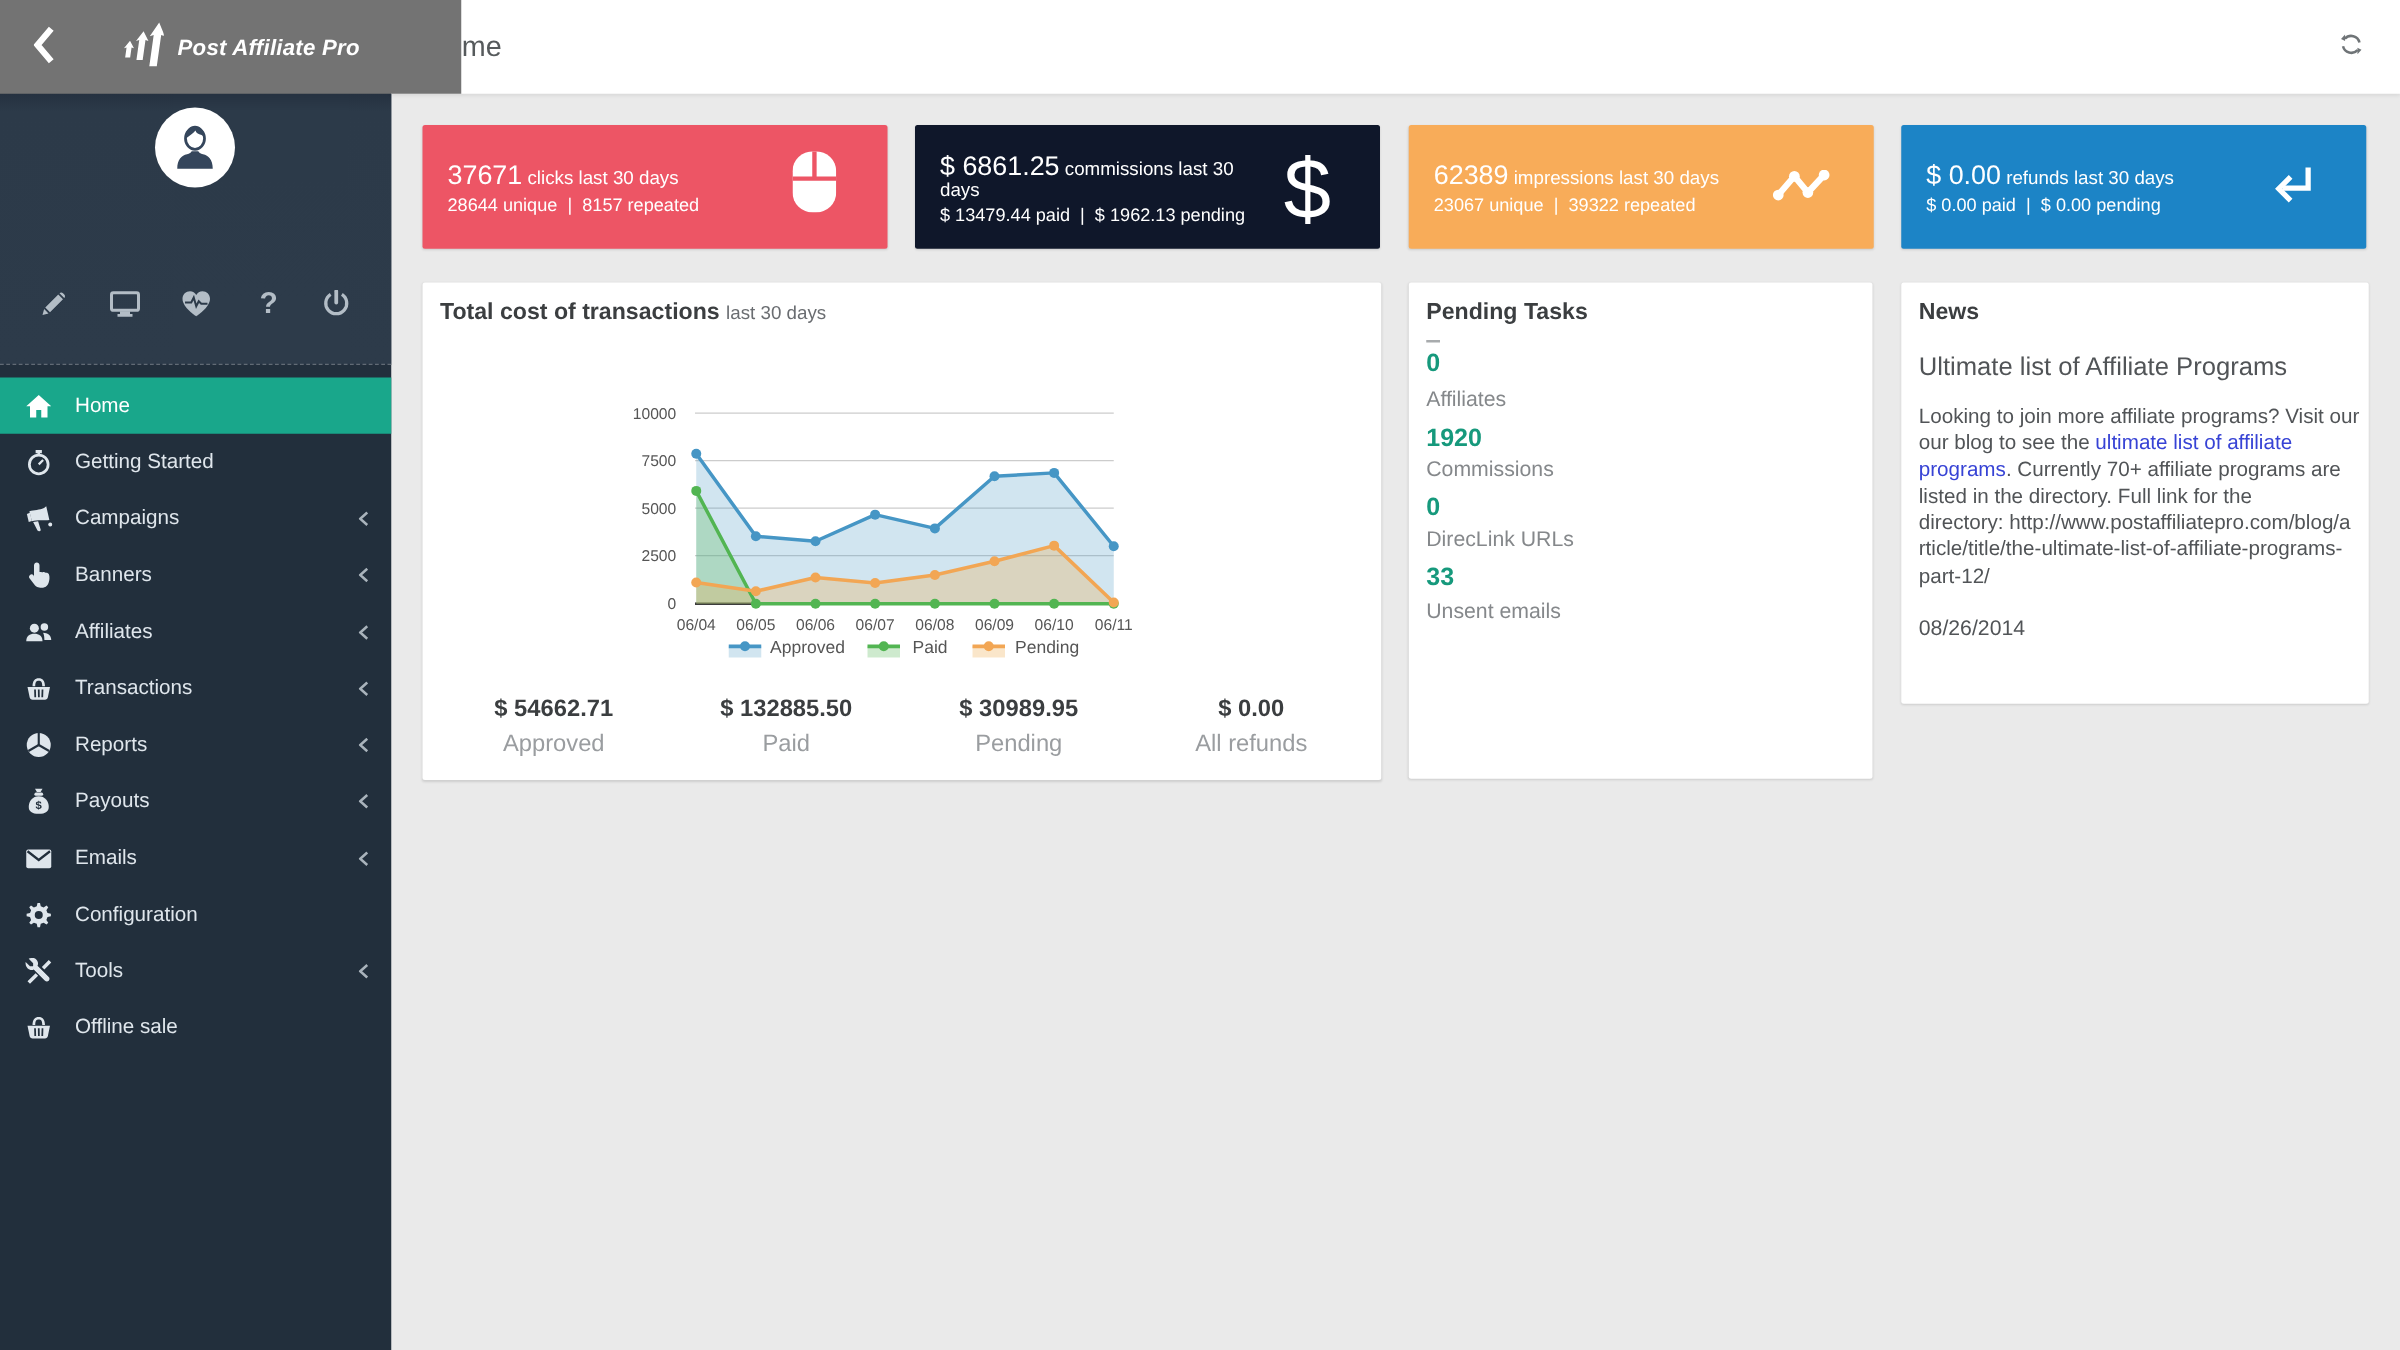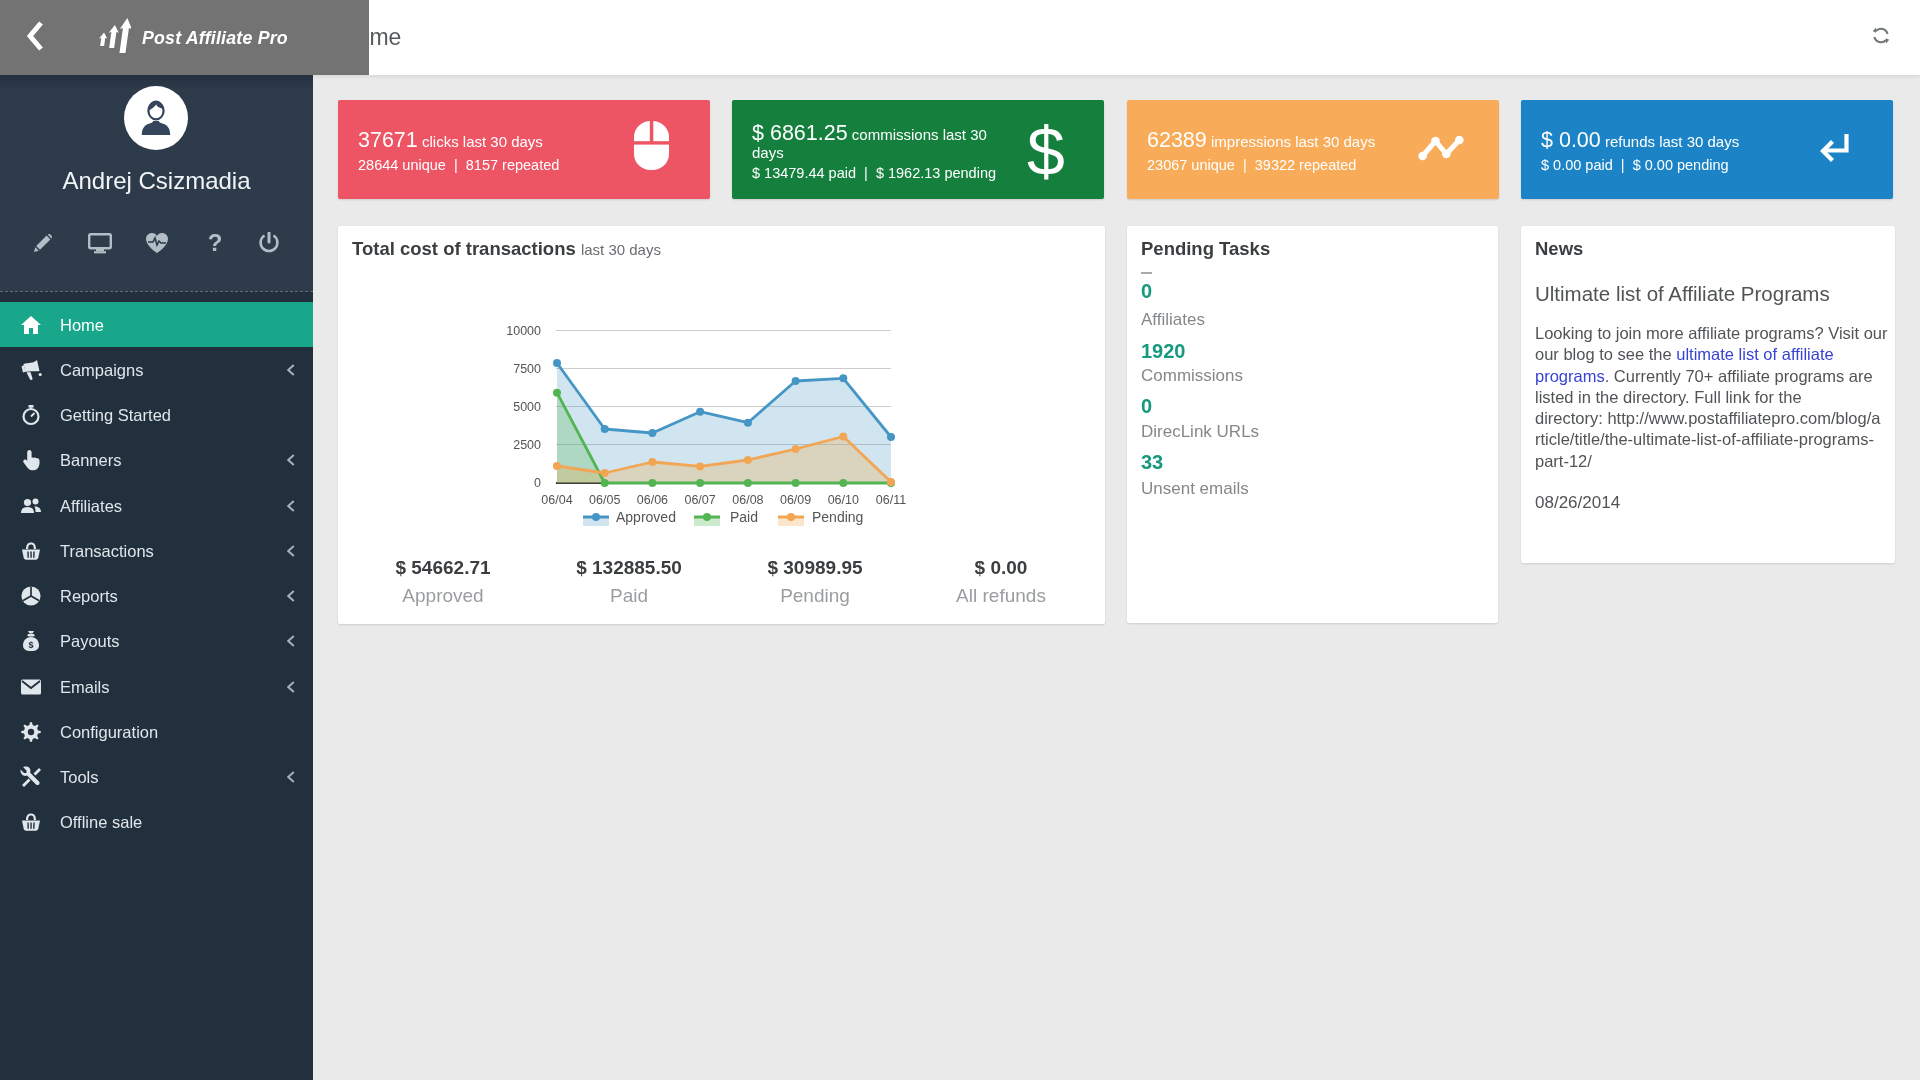--- a/index.html
+++ b/index.html
@@ -69,21 +69,20 @@
   </svg>
   <div style="position:absolute;left:142px;top:28px;font-size:17.8px;font-weight:700;font-style:italic;color:#fff;letter-spacing:0.2px;">Post Affiliate Pro</div>
 </div>
 <div id="profile">
   <div style="position:absolute;left:124px;top:11px;width:64px;height:64px;border-radius:50%;background:#fff;"></div>
   <svg width="40" height="40" viewBox="0 0 40 40" style="position:absolute;left:136px;top:23px;">
     <ellipse cx="20" cy="12.8" rx="7.6" ry="8.6" fill="#ffffff" stroke="#35465c" stroke-width="2.2"></ellipse>
     <path d="M12.4,13 C12,6.2 16.2,2.6 20,2.6 C23.8,2.6 28,6.2 27.6,13 C26.8,10.4 25.1,9.9 23.4,9.4 C21.6,8.8 20.7,7.6 20.4,6.4 C18.4,8.9 15.2,11 12.4,13 Z" fill="#35465c"></path>
     <path d="M5.8,37 C5.8,29.6 9.2,26.4 13.6,25.4 C15.6,24.9 16.9,24.2 17.3,23 L22.7,23 C23.1,24.2 24.4,24.9 26.4,25.4 C30.8,26.4 34.2,29.6 34.2,37 Z" fill="#35465c"></path>
   </svg>
-  <div style="position:absolute;left:0;top:92px;width:313px;text-align:center;font-size:24px;color:#f2f5f8;">Andrej Csizmadia</div>
   <svg width="22" height="22" viewBox="0 0 22 22" style="position:absolute;left:32px;top:157px;">
     <path d="M2,20 L3.3,15.2 L6.8,18.7 Z M4.2,14 L14.6,3.6 L18.4,7.4 L8,17.8 Z M15.6,2.6 C16.4,1.8 17.6,1.8 18.4,2.6 L19.4,3.6 C20.2,4.4 20.2,5.6 19.4,6.4 Z" fill="#b3bdc6"></path>
   </svg>
   <svg width="24" height="22" viewBox="0 0 24 22" style="position:absolute;left:88px;top:157px;">
     <rect x="1.2" y="2.2" width="21.6" height="14" rx="1.5" fill="none" stroke="#b3bdc6" stroke-width="2.4"></rect>
     <rect x="8" y="17" width="8" height="2.2" fill="#b3bdc6"></rect>
     <rect x="6" y="19.2" width="12" height="2.2" fill="#b3bdc6"></rect>
   </svg>
   <svg width="24" height="22" viewBox="0 0 24 22" style="position:absolute;left:145px;top:157px;">
     <path d="M12,21 C12,21 1,14 1,7 C1,3.5 3.8,1 7,1 C9.2,1 11,2.2 12,4 C13,2.2 14.8,1 17,1 C20.2,1 23,3.5 23,7 C23,14 12,21 12,21 Z" fill="#b3bdc6"></path>
@@ -97,42 +96,42 @@
 </div>
 <div id="navmenu">
   <div class="nitem active">
     <svg class="nicon" viewBox="0 0 22 22">
         <path d="M11,2 L21,11 H18 V20 H13 V14 H9 V20 H4 V11 H1 Z" fill="#ffffff"></path>
       </svg>
     <span class="lbl">Home</span>
   </div>
   <div class="nitem">
     <svg class="nicon" viewBox="0 0 22 22">
+        <g fill="none" stroke="#dfe6ec" stroke-width="2.2">
+          <circle cx="11" cy="12.5" r="7.5"></circle>
+          <path d="M11 12.5 L14.5 9" stroke-width="1.8"></path>
+        </g>
+        <rect x="8.5" y="1" width="5" height="2.6" fill="#dfe6ec"></rect>
+        <rect x="10" y="3.4" width="2" height="2" fill="#dfe6ec"></rect>
+      </svg>
+    <span class="lbl">Getting Started</span>
+  </div>
+  <div class="nitem">
+    <svg class="nicon" viewBox="0 0 22 22">
         <g fill="#dfe6ec">
           <path d="M17,1 L19.5,12 C15.5,12.5 10,11.5 5.5,13 L3.5,5 C8,3.5 13.5,4.5 17,1 Z"></path>
           <path d="M1.5,7.2 L3,13.5 L5.5,12.8 L4,6.2 Z"></path>
           <path d="M6.5,13.5 L10.5,13 L12.5,19.5 C12.7,20.3 12.3,20.8 11.5,20.9 C10.7,21 10,20.7 9.8,20 Z"></path>
           <circle cx="20.2" cy="15.5" r="1.6"></circle>
         </g>
       </svg>
     <span class="lbl">Campaigns</span>
     <svg class="chev" viewBox="0 0 8 12">
         <polyline points="6.8,1 1.2,6 6.8,11" fill="none" stroke="#a9b3bb" stroke-width="2"></polyline>
       </svg>
-  </div>
-  <div class="nitem">
-    <svg class="nicon" viewBox="0 0 22 22">
-        <g fill="none" stroke="#dfe6ec" stroke-width="2.2">
-          <circle cx="11" cy="12.5" r="7.5"></circle>
-          <path d="M11 12.5 L14.5 9" stroke-width="1.8"></path>
-        </g>
-        <rect x="8.5" y="1" width="5" height="2.6" fill="#dfe6ec"></rect>
-        <rect x="10" y="3.4" width="2" height="2" fill="#dfe6ec"></rect>
-      </svg>
-    <span class="lbl">Getting Started</span>
   </div>
   <div class="nitem">
     <svg class="nicon" viewBox="0 0 22 22">
         <path d="M7.2,12.2 L7.2,3.2 C7.2,1.9 8.2,0.9 9.4,0.9 C10.7,0.9 11.6,1.9 11.6,3.2 L11.6,8.6 C12.3,8.4 13.1,8.5 13.8,8.9 C14.3,8.5 15.7,8.4 16.5,9.2 C17.4,9 18.9,9.4 19.2,10.6 C19.9,12.8 19.6,15.3 18.9,17.2 C18.1,19.5 16.6,21.2 13.4,21.2 C10.1,21.2 9,20.6 7.3,18.4 L3.6,13.6 C2.9,12.7 3.2,11.5 4,10.9 C4.9,10.2 6.1,10.3 6.8,11.2 Z" fill="#dfe6ec"></path>
       </svg>
     <span class="lbl">Banners</span>
     <svg class="chev" viewBox="0 0 8 12">
         <polyline points="6.8,1 1.2,6 6.8,11" fill="none" stroke="#a9b3bb" stroke-width="2"></polyline>
       </svg>
   </div>
@@ -248,21 +247,21 @@
 
 <div class="stat" style="left:338px; background:#ed5565;">
   <div class="l1"><b>37671</b> clicks last 30 days</div>
   <div class="l2">28644 unique&nbsp; | &nbsp;8157 repeated</div>
   <svg width="35" height="49" viewBox="0 0 35 49" style="position:absolute;left:296px;top:21px;">
     <rect x="0" y="0" width="35" height="49" rx="16.5" ry="16" fill="#ffffff"></rect>
     <rect x="15.8" y="0" width="3.5" height="22" fill="#ed5565"></rect>
     <rect x="0" y="20.2" width="35" height="3.4" fill="#ed5565"></rect>
   </svg>
 </div>
-<div class="stat" style="left:732px; background:#15803d;">
+<div class="stat" style="left:732px; background:#0f172a;">
   <div class="l1" style="top:21px;"><b>$ 6861.25</b> commissions last 30</div>
   <div class="l1" style="top:44px;">days</div>
   <div class="l2" style="top:65px;">$ 13479.44 paid&nbsp; | &nbsp;$ 1962.13 pending</div>
   <div style="position:absolute;left:283px;top:17px;width:62px;text-align:center;font-size:68px;font-weight:400;color:#fff;line-height:68px;">$</div>
 </div>
 <div class="stat" style="left:1127px; background:#f8ac59;">
   <div class="l1"><b>62389</b> impressions last 30 days</div>
   <div class="l2">23067 unique&nbsp; | &nbsp;39322 repeated</div>
   <svg width="46" height="25" viewBox="0 0 46 25" style="position:absolute;left:291px;top:36px;">
     <polyline points="4.6,20 17.5,5 28.3,18 41.3,4" fill="none" stroke="#ffffff" stroke-width="5" stroke-linecap="round" stroke-linejoin="round"></polyline>

